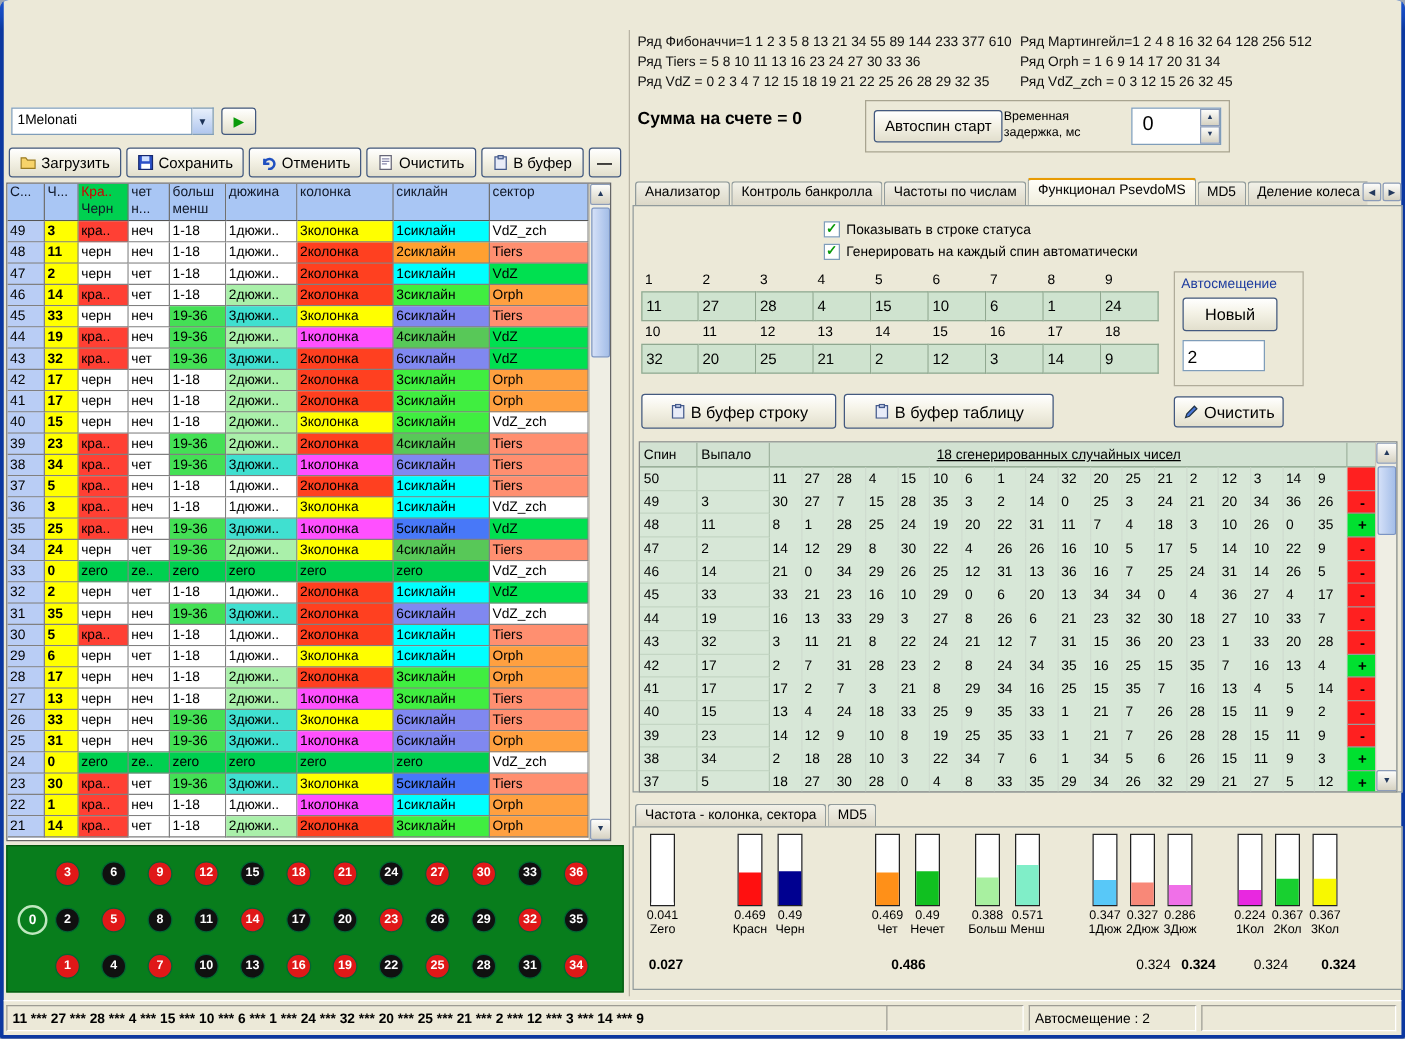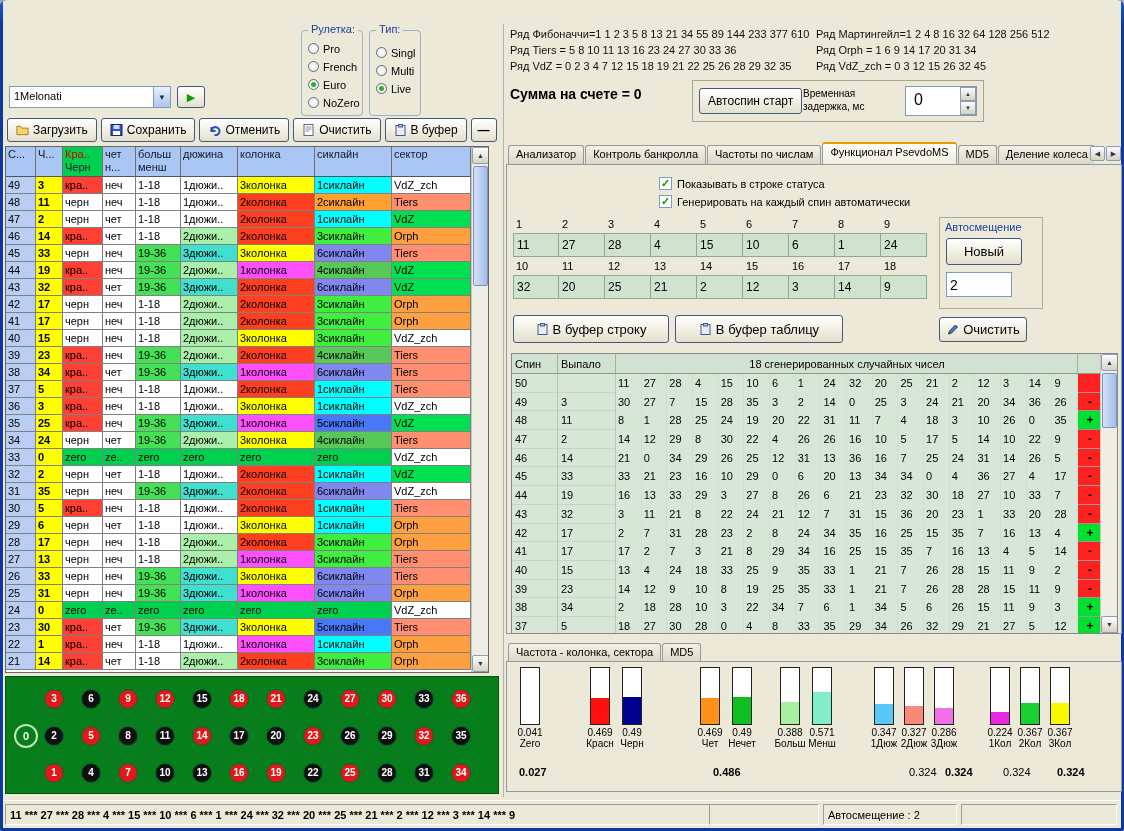--- a/index.html
+++ b/index.html
@@ -146,58 +146,20 @@
       <div id="combo" style="top:62px;">
         <div class="cval">1Melonati</div>
         <div class="cbtn">
             <span>▼</span>
           </div>
       </div>
       <button class="btn" style="position:absolute;left:174px;top:62px;width:28px;height:22px;padding:0;">
           <span style="color:#0a9a0a;font-size:11px;">▶</span>
         </button>
 
-      <div class="gb" style="left:298px;top:6px;width:62px;height:86px;padding-top:8px;">
-        <span class="gbt">Рулетка:</span>
-      <div class="rrow">
-            <div class="rdo"></div>
-            <div>Pro</div>
-          </div>
-          <div class="rrow">
-            <div class="rdo"></div>
-            <div>French</div>
-          </div>
-          <div class="rrow">
-            <div class="rdo">
-              <div class="dot"></div>
-            </div>
-            <div>Euro</div>
-          </div>
-          <div class="rrow">
-            <div class="rdo"></div>
-            <div>NoZero</div>
-          </div>
-        </div>
-      <div class="gb" style="left:366px;top:6px;width:52px;height:86px;padding-top:12px;">
-        <span class="gbt">Тип:</span>
-      <div class="rrow">
-            <div class="rdo"></div>
-            <div>Singl</div>
-          </div>
-          <div class="rrow">
-            <div class="rdo"></div>
-            <div>Multi</div>
-          </div>
-          <div class="rrow">
-            <div class="rdo">
-              <div class="dot"></div>
-            </div>
-            <div>Live</div>
-          </div>
-        </div>
 
       <div style="position:absolute;left:4px;top:94px;display:flex;gap:4px;">
         <button class="btn">
           <svg class="ic" viewBox="0 0 14 12">
               <path d="M1 11V2h4l1.5 2H13v7z" fill="#f7d36a" stroke="#9a7b22"></path>
             </svg>
           <span>Загрузить</span>
           </button>
         <button class="btn">
           <svg class="ic" viewBox="0 0 12 12">
@@ -757,21 +719,21 @@
                 <path d="M2 10l1-3 6-6 2 2-6 6z" fill="#4a78d8" stroke="#234"></path>
               </svg>
             <span>Очистить</span>
             </button>
         </div>
 
         <div id="gentable">
           <div id="gthead">
             <div class="gthc w46">Спин</div>
             <div class="gthc w58">Выпало</div>
-            <div class="gthc" style="width:462px;text-align:center;">18 сгенерированных случайных чисел</div>
+            <div class="gthc" style="width:462px;text-align:center;text-decoration:underline;">18 сгенерированных случайных чисел</div>
             <div class="gthc" style="width:24px;border-right:none;"></div>
           </div>
           <div id="gen-table-body">
               <div class="grow">
                 <div class="gcell w46">50</div>
                 <div class="gcell w58"></div>
                 <div class="gnum">
                   <span>11</span>
                   <span>27</span>
                   <span>28</span>

